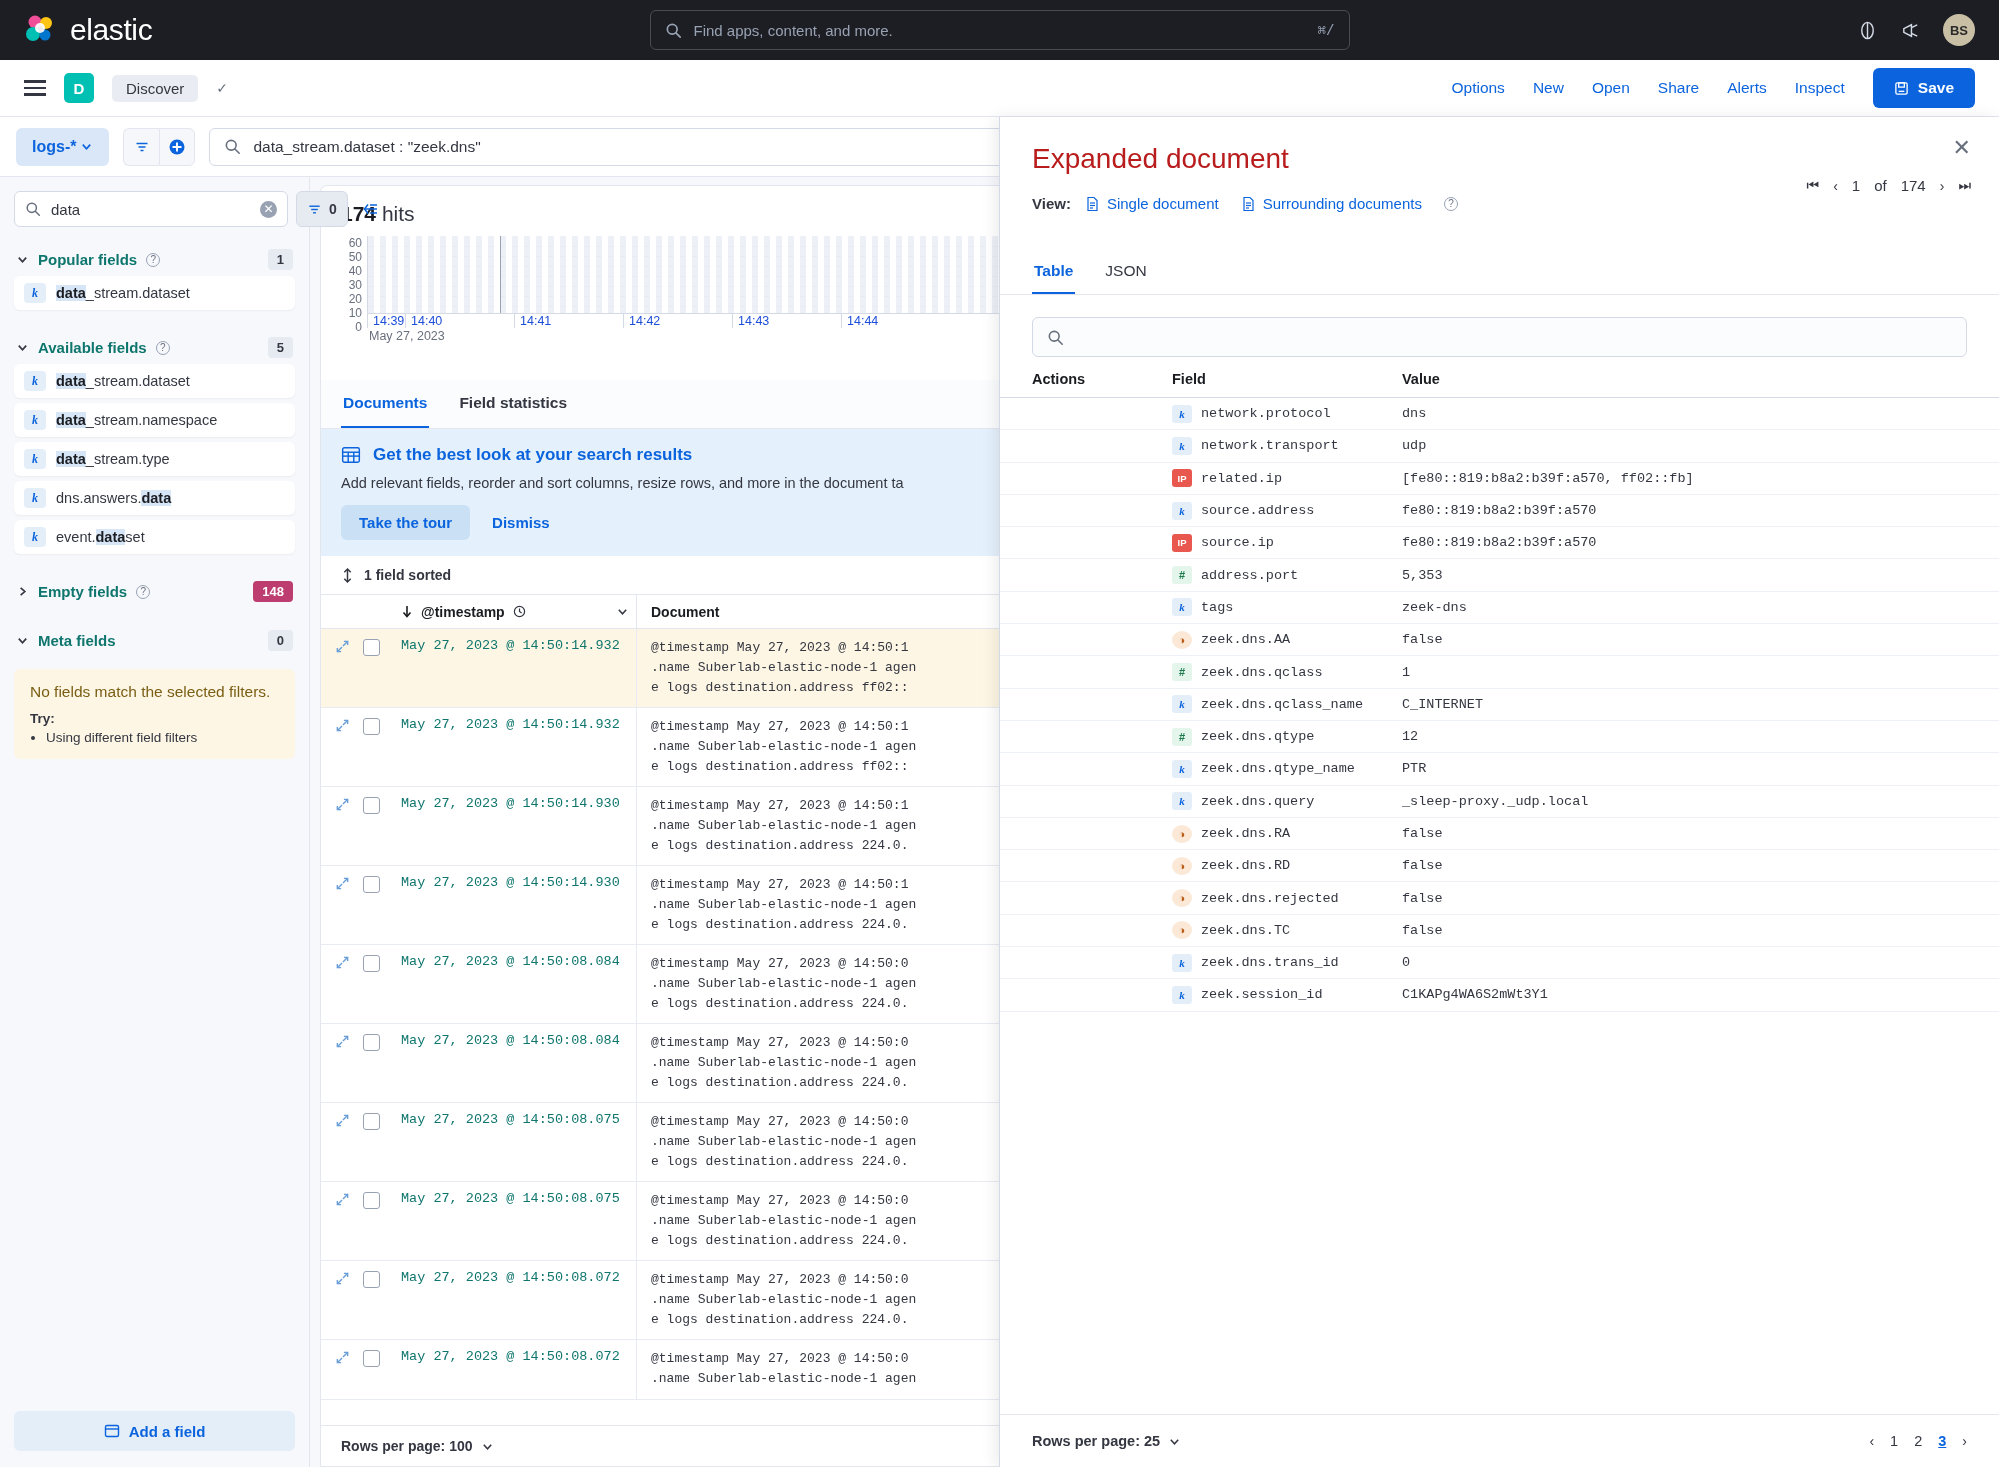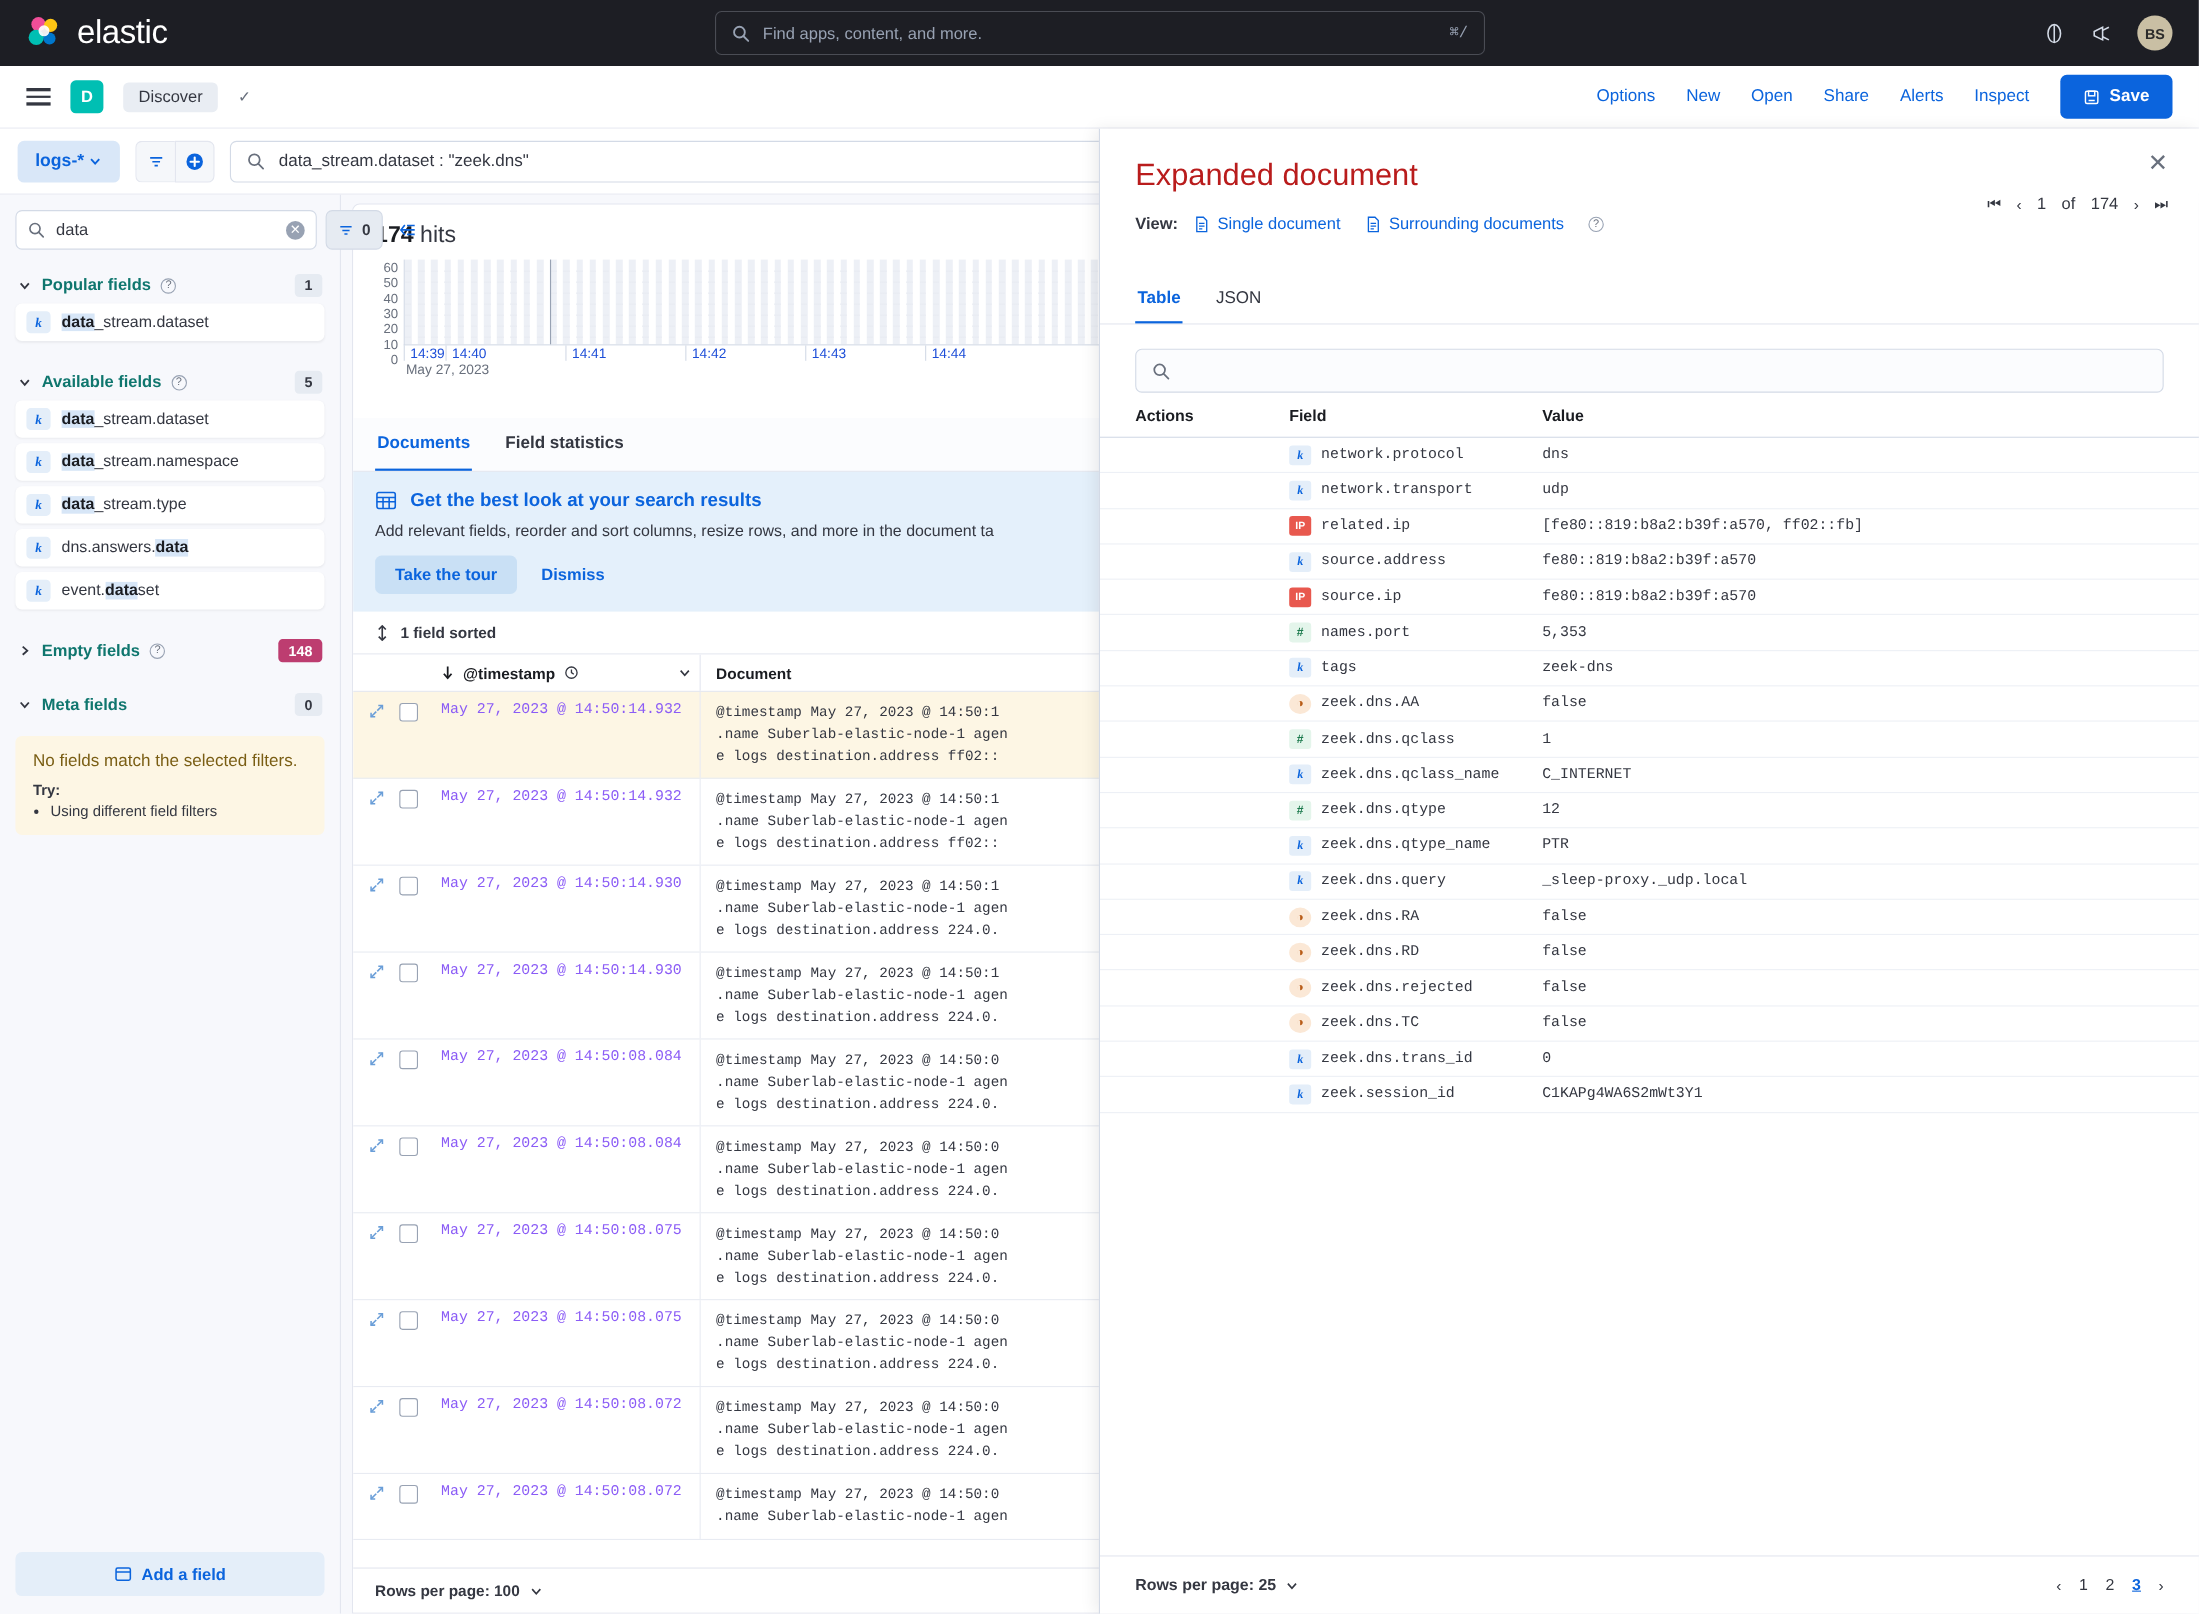--- a/index.html
+++ b/index.html
@@ -238,21 +238,21 @@
   .dt-exp {
     width: 42px; display: flex; align-items: flex-start; justify-content: center;
     padding-top: 10px; color: #6A9ED8; cursor: pointer;
   }
   .dt-chk { width: 32px; padding-top: 10px; }
   .chkbox {
     width: 17px; height: 17px; border: 1px solid #98A2B3; border-radius: 3px;
     background: #fff; cursor: pointer;
   }
   .dt-ts {
-    width: 242px; font-size: 13.5px; color: #8b5cf6; padding: 9px 6px 0 6px;
+    width: 242px; font-size: 13.5px; color: #0f766e; padding: 9px 6px 0 6px;
     border-right: 1px solid #E8EBF2;
   }
   .dt-doc { flex: 1; padding: 9px 0 9px 14px; overflow: hidden; }
   .dt-doc-line {
     font-size: 13px; color: #343741; line-height: 20px; white-space: nowrap;
   }
   .rows-per-page {
     border-top: 1px solid #E3E6EF; padding: 12px 20px;
     display: flex; align-items: center; gap: 8px;
     font-size: 14px; color: #343741; font-weight: 600; background: #fff;
@@ -991,21 +991,21 @@
         <div class="ft-field">
           <span class="ticon ip">IP</span>
           <span class="ft-fname mono">source.ip</span>
         </div>
         <div class="ft-value mono">fe80::819:b8a2:b39f:a570</div>
       </div>
       <div class="ft-row">
         <div class="ft-actions"></div>
         <div class="ft-field">
           <span class="ticon num">#</span>
-          <span class="ft-fname mono">names.port</span>
+          <span class="ft-fname mono">address.port</span>
         </div>
         <div class="ft-value mono">5,353</div>
       </div>
       <div class="ft-row">
         <div class="ft-actions"></div>
         <div class="ft-field">
           <span class="ticon k">k</span>
           <span class="ft-fname mono">tags</span>
         </div>
         <div class="ft-value mono">zeek-dns</div>

